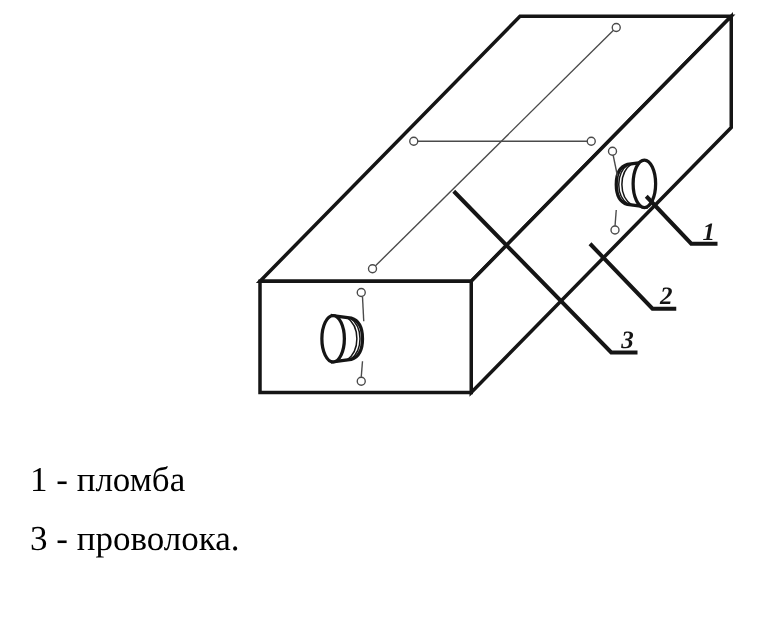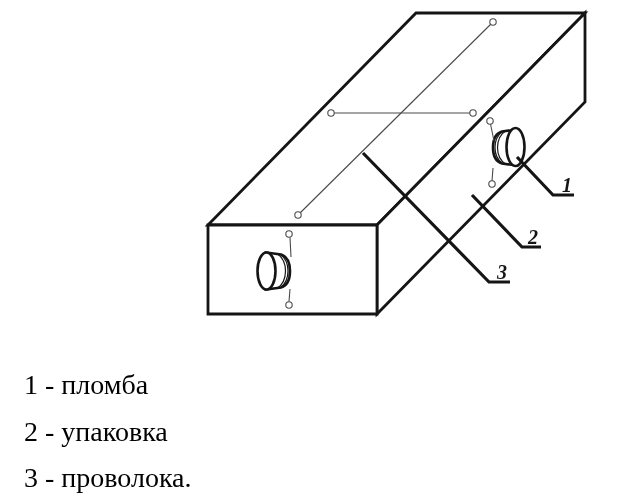--- a/index.html
+++ b/index.html
@@ -89,17 +89,16 @@
     </g>
     <g stroke="none">
       <text class="callout-label" text-anchor="middle" x="567" y="192">1</text>
       <text class="callout-label" text-anchor="middle" x="533" y="243.5">2</text>
       <text class="callout-label" text-anchor="middle" x="502" y="278.5">3</text>
     </g>
   </svg>
 
   <div class="legend">
     <p class="legend-line">1 - пломба</p>
-    <p class="legend-line">2 - упаковка</p>
     <p class="legend-line">3 - проволока.</p>
   </div>
 
 </div>
 
 </body></html>

